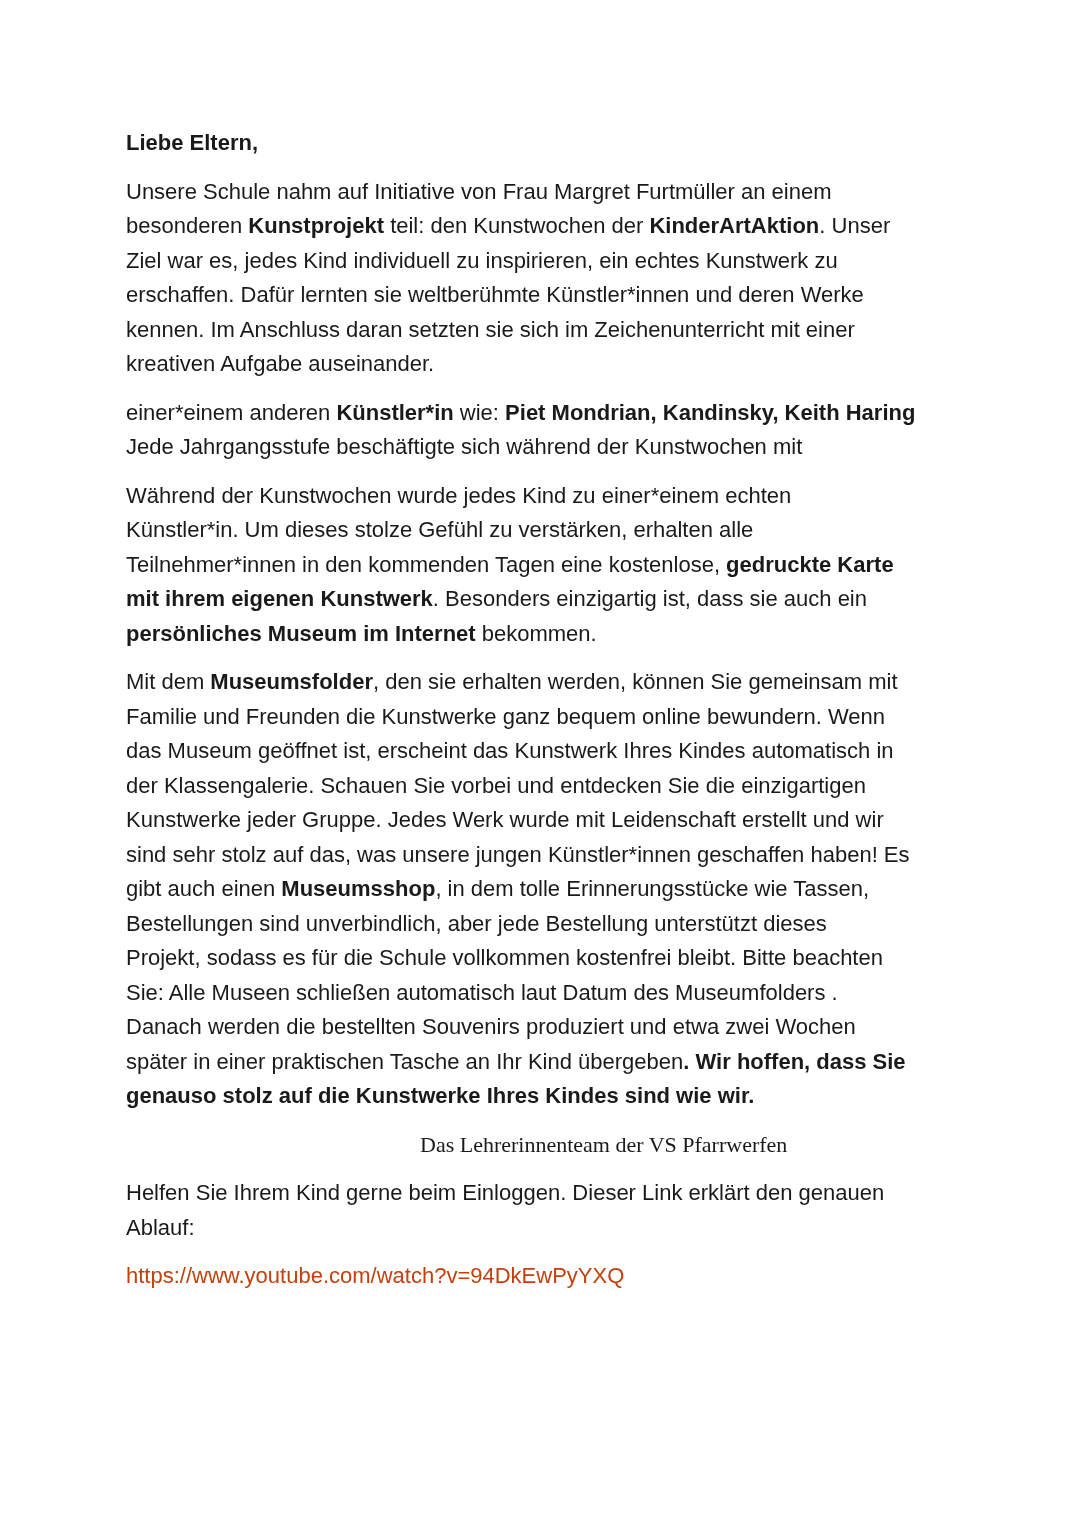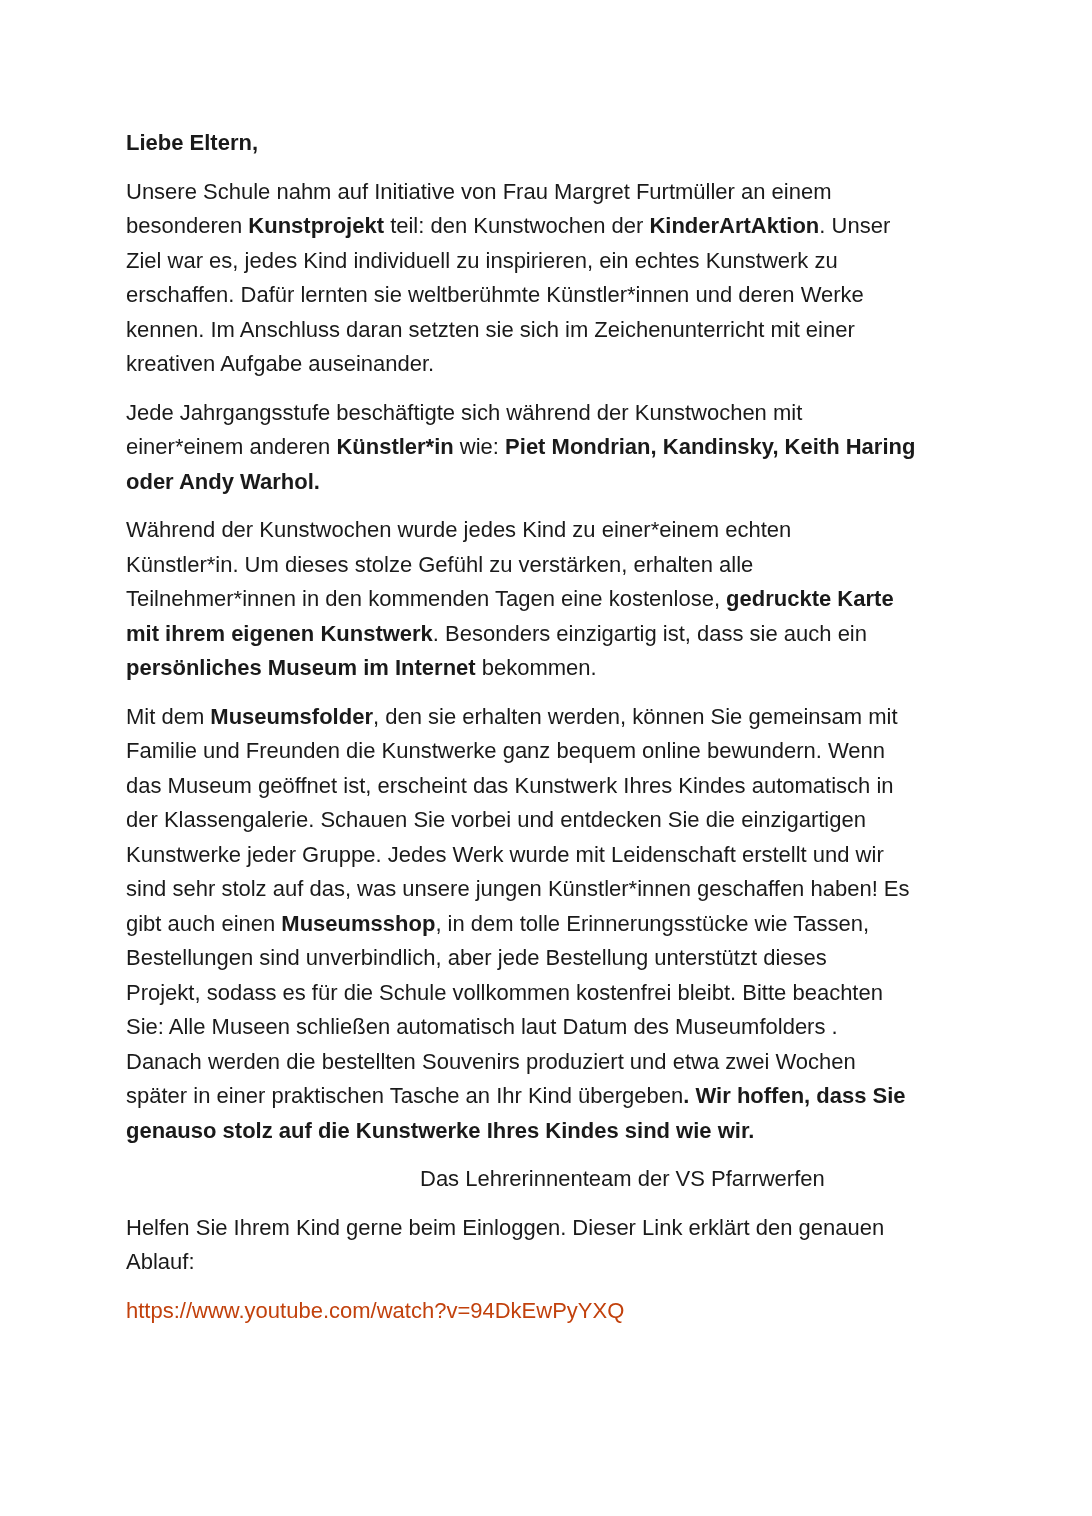--- a/index.html
+++ b/index.html
@@ -19,44 +19,43 @@
     color: #1a1a1a;
   }
   .para {
     margin: 0 0 14px 0;
     font-size: 22px;
     line-height: 34.5px;
     letter-spacing: 0;
   }
   .line { display: block; white-space: pre; }
   .bold { font-weight: bold; }
-  .signature { margin-left: 294px; }
+  .signature { margin-left: 294px; font-family: Liberation Serif, serif; }
   .gap-top { }
   .link-text { color: #c2410c; text-decoration: none; }
 </style>
 </head>
 <body>
 
 <div class="page">
   <div>
       <p class="para">
         <span class="line"><span class="bold">Liebe Eltern,</span></span>
       </p>
       <p class="para">
         <span class="line"><span>Unsere Schule nahm auf Initiative von Frau Margret Furtmüller an einem</span></span>
         <span class="line"><span>besonderen </span><span class="bold">Kunstprojekt</span><span> teil: den Kunstwochen der </span><span class="bold">KinderArtAktion</span><span>. Unser</span></span>
         <span class="line"><span>Ziel war es, jedes Kind individuell zu inspirieren, ein echtes Kunstwerk zu</span></span>
         <span class="line"><span>erschaffen. Dafür lernten sie weltberühmte Künstler*innen und deren Werke</span></span>
         <span class="line"><span>kennen. Im Anschluss daran setzten sie sich im Zeichenunterricht mit einer</span></span>
         <span class="line"><span>kreativen Aufgabe auseinander.</span></span>
       </p>
       <p class="para">
+        <span class="line"><span>einer*einem anderen </span><span class="bold">Künstler*in</span><span> wie: </span><span class="bold">Piet Mondrian, Kandinsky, Keith Haring</span></span>
         <span class="line"><span>Jede Jahrgangsstufe beschäftigte sich während der Kunstwochen mit</span></span>
-        <span class="line"><span>einer*einem anderen </span><span class="bold">Künstler*in</span><span> wie: </span><span class="bold">Piet Mondrian, Kandinsky, Keith Haring</span></span>
-        <span class="line"><span class="bold">oder Andy Warhol.</span></span>
       </p>
       <p class="para">
         <span class="line"><span>Während der Kunstwochen wurde jedes Kind zu einer*einem echten</span></span>
         <span class="line"><span>Künstler*in. Um dieses stolze Gefühl zu verstärken, erhalten alle</span></span>
         <span class="line"><span>Teilnehmer*innen in den kommenden Tagen eine kostenlose, </span><span class="bold">gedruckte Karte</span></span>
         <span class="line"><span class="bold">mit ihrem eigenen Kunstwerk</span><span>. Besonders einzigartig ist, dass sie auch ein</span></span>
         <span class="line"><span class="bold">persönliches Museum im Internet</span><span> bekommen.</span></span>
       </p>
       <p class="para">
         <span class="line"><span>Mit dem </span><span class="bold">Museumsfolder</span><span>, den sie erhalten werden, können Sie gemeinsam mit</span></span>

